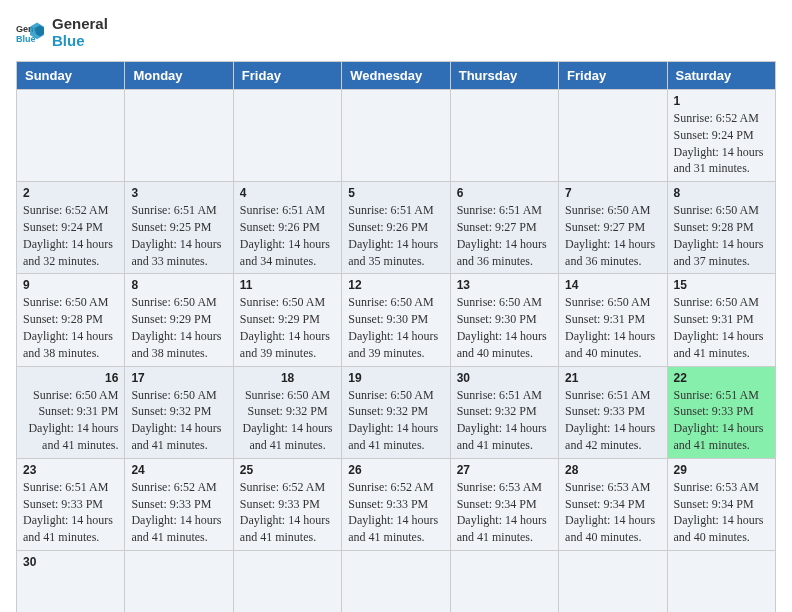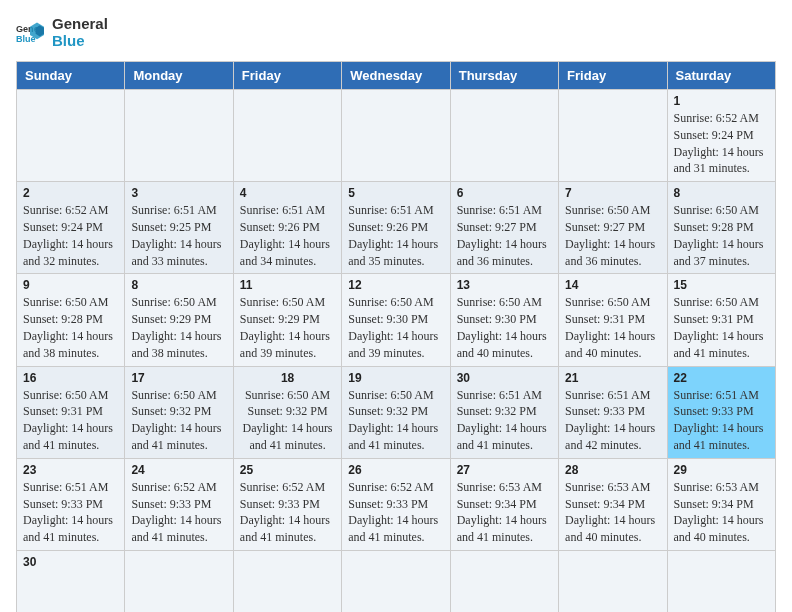--- a/index.html
+++ b/index.html
@@ -216,21 +216,21 @@
 Daylight: 14 hours and 40 minutes.</div>
         </td>
         <td style="background-color: rgb(240, 244, 248);">
           <span class="day-number">15</span>
           <div class="day-info" style="white-space: pre-line;">Sunrise: 6:50 AM
 Sunset: 9:31 PM
 Daylight: 14 hours and 41 minutes.</div>
         </td>
       </tr>
       <tr>
-        <td style="background-color: rgb(232, 238, 244);">
+        <td style="background-color: rgb(232, 238, 244); text-align: right;">
           <span class="day-number">16</span>
           <div class="day-info" style="white-space: pre-line;">Sunrise: 6:50 AM
 Sunset: 9:31 PM
 Daylight: 14 hours and 41 minutes.</div>
         </td>
         <td style="background-color: rgb(232, 238, 244); margin-top: 22px;">
           <span class="day-number">17</span>
           <div class="day-info" style="white-space: pre-line;">Sunrise: 6:50 AM
 Sunset: 9:32 PM
 Daylight: 14 hours and 41 minutes.</div>
@@ -252,21 +252,21 @@
           <div class="day-info" style="white-space: pre-line;">Sunrise: 6:51 AM
 Sunset: 9:32 PM
 Daylight: 14 hours and 41 minutes.</div>
         </td>
         <td style="background-color: rgb(232, 238, 244);">
           <span class="day-number">21</span>
           <div class="day-info" style="white-space: pre-line;">Sunrise: 6:51 AM
 Sunset: 9:33 PM
 Daylight: 14 hours and 42 minutes.</div>
         </td>
-        <td style="background-color: #7dd3fc;">
+        <td style="background-color: #86efac;">
           <span class="day-number">22</span>
           <div class="day-info" style="white-space: pre-line;">Sunrise: 6:51 AM
 Sunset: 9:33 PM
 Daylight: 14 hours and 41 minutes.</div>
         </td>
       </tr>
       <tr>
         <td style="background-color: rgb(240, 244, 248); margin-left: 36px;">
           <span class="day-number">23</span>
           <div class="day-info" style="white-space: pre-line;">Sunrise: 6:51 AM

